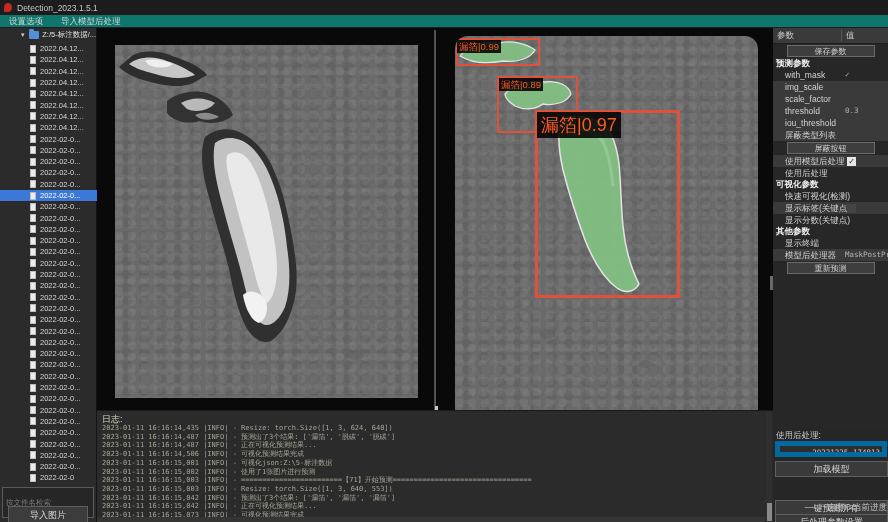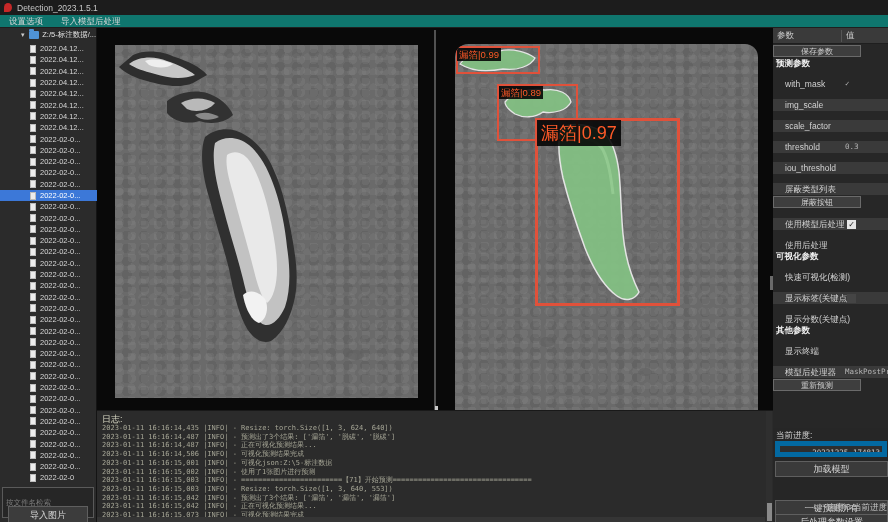--- a/index.html
+++ b/index.html
@@ -36,37 +36,37 @@
   .viewer { position:absolute; left:97px; top:28px; width:676px; height:382px; background:#090909; }
   .img-gray {
     position:absolute; background-color:#6a6a6a; overflow:hidden;
     background-image:
       radial-gradient(circle at 25% 30%, rgba(255,255,255,0.05) 0 38%, transparent 40%),
       radial-gradient(circle at 70% 65%, rgba(0,0,0,0.07) 0 32%, transparent 34%),
       radial-gradient(circle at 48% 82%, rgba(255,255,255,0.04) 0 28%, transparent 30%);
     background-size:13px 11px, 17px 13px, 11px 15px;
   }
   .img-left { left:18px; top:17px; width:303px; height:353px; }
-  .img-right { left:358px; top:16px; width:303px; height:412px;border-radius:13px; }
+  .img-right { left:358px; top:8px; width:303px; height:412px;border-radius:13px; }
   .img-gray svg { position:absolute; left:0; top:0; }
   .splitter { position:absolute; left:337px; top:2px; width:2px; height:380px; background:#515151; }
   .splitter-tip { position:absolute; left:338px; top:378px; width:3px; height:14px; background:#c9c9c9; }
   .det-box { position:absolute; border:2px solid #e0513a; }
   .det-box.big { border-width:3px; }
   .det-label { position:absolute; background:rgba(2,2,2,0.88); color:#ff5a28; font-size:9.5px; line-height:13px; padding:0 2px; white-space:nowrap; }
   .det-label.big { font-size:18px; line-height:26px; padding:0 4px; }
   
   .params { position:absolute; left:773px; top:28px; width:115px; height:400px; background:#272727; font-size:8.5px; }
   .params-header { height:16px; background:#3a3a3a; display:flex; align-items:center; border-bottom:1px solid #1f1f1f; }
   .ph-param { width:68px; padding-left:4px; color:#cfcfcf; }
   .ph-value { padding-left:4px; color:#cfcfcf; border-left:1px solid #555; }
-  .param-btn-row { height:14px; display:flex; align-items:center; justify-content:flex-start; }
+  .param-btn-row { height:14px; display:flex; align-items:center; justify-content:center; }
   .pbtn { width:88px; height:12px; background:#3e3e3e; border:1px solid #6a6a6a; color:#cfcfcf; font-size:8px; line-height:9px; font-family:"Liberation Sans", sans-serif; }
   .param-section { height:11px; line-height:11px; padding-left:3px; color:#f0f0f0; font-weight:bold; font-size:8.5px; }
-  .param-row { position:relative; height:12px; line-height:12px;margin-top:9px; }
+  .param-row { position:relative; height:12px; line-height:12px; }
   .param-row.alt { background:#3a3a3a; }
   .p-label { position:absolute; left:12px; color:#d2d2d2; white-space:nowrap; }
   .p-val { position:absolute; left:72px; color:#b5b5b5; font-family:"DejaVu Sans Mono", monospace; font-size:7.5px; white-space:nowrap; }
   .cbx { position:absolute; left:74px; top:1.5px; width:9px; height:9px; background:#454545; text-align:center; line-height:9px; font-size:8px; color:#1d1d1d; }
   .cbx.checked { background:#e6e6e6; }
   .vscroll-nub { position:absolute; left:770px; top:276px; width:3px; height:14px; background:#6a6a6a; }
   
   .model { position:absolute; left:773px; top:428px; width:115px; height:94px; font-size:8.5px; }
   .model-name-label { position:absolute; left:3px; top:2px; color:#d0d0d0; }
   .model-field { position:absolute; left:2px; top:13px; width:112px; height:16px; background:#2e2e2e; border:5px solid #0369a1; color:#c8c8c8; text-align:right; line-height:14px; padding-right:2px; font-family:"DejaVu Sans Mono", monospace; font-size:7.5px; overflow:hidden; white-space:nowrap; }
@@ -374,21 +374,21 @@
           <span class="p-val">MaskPostPro</span>
         </div>
         <div class="param-btn-row">
           <button class="pbtn">重新预测</button>
         </div>
       </div>
   </div>
   <div class="vscroll-nub"></div>
 
   <div class="model">
-    <div class="model-name-label">当前进度:</div>
+    <div class="model-name-label">使用后处理:</div>
     <div class="model-field">20221225_174813</div>
     <button class="model-btn btn-load">加载模型</button>
     <button class="model-btn btn-predict-all">一键预测所有</button>
     <div class="model-status">速度:0 当前进度</div>
     <button class="model-btn btn-bottom">后处理参数设置</button>
   </div>
 
   <div class="log">
     <div class="log-title">日志:</div>
     <div class="log-lines">

